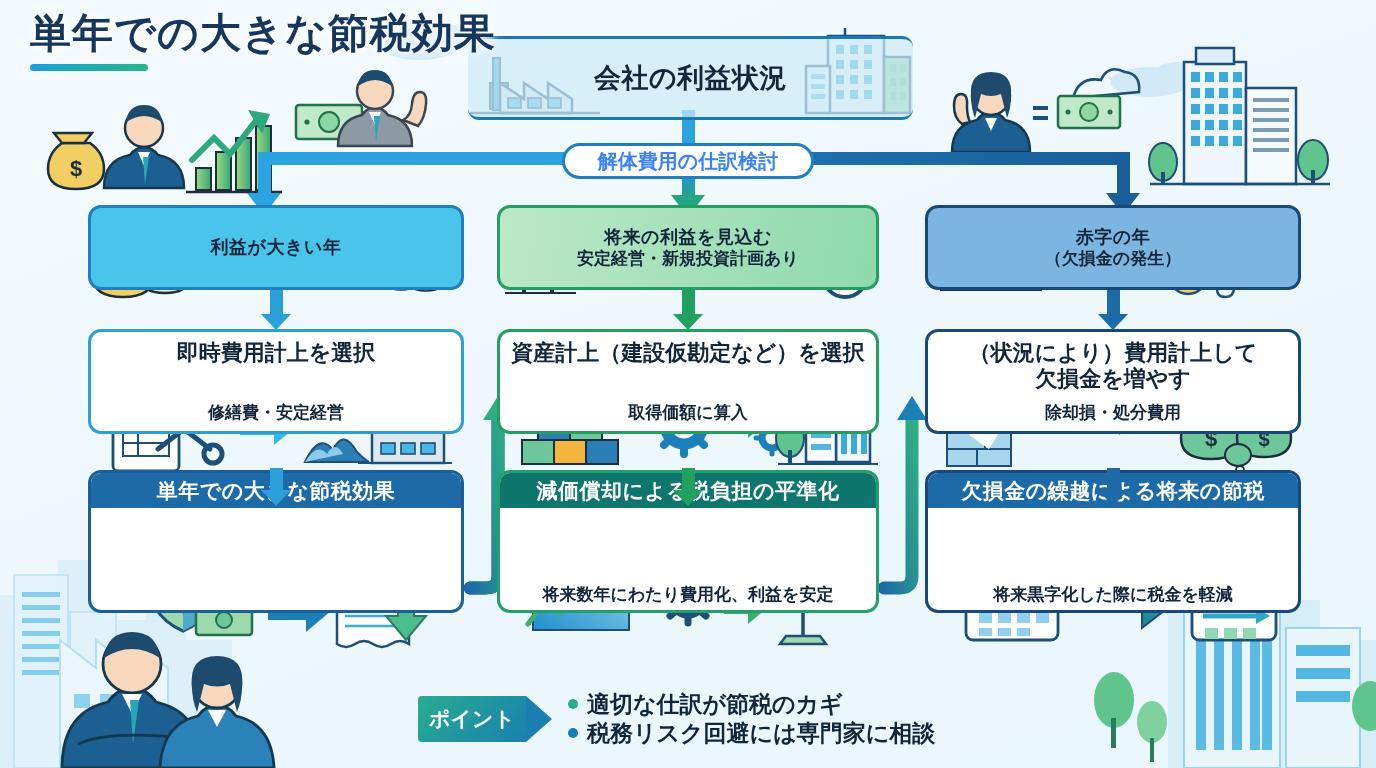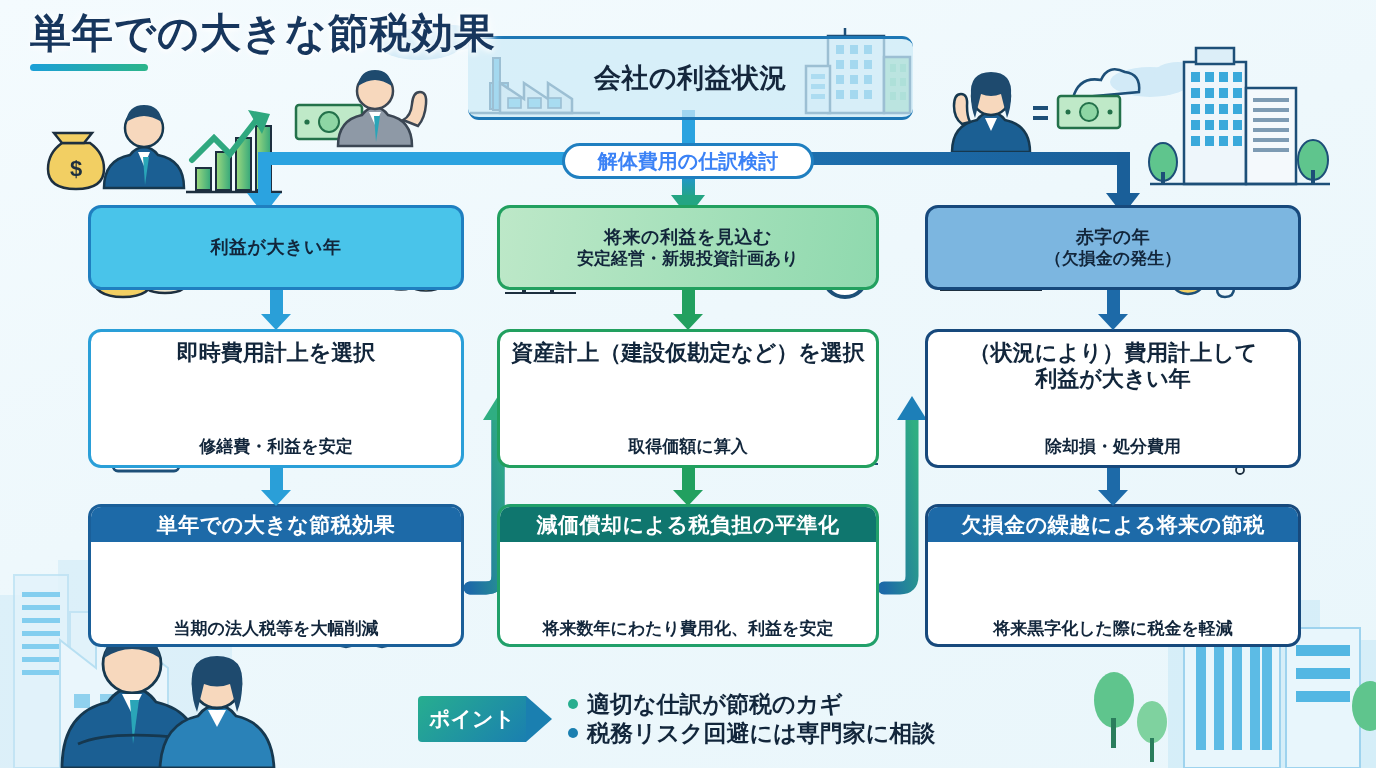--- a/index.html
+++ b/index.html
@@ -92,21 +92,21 @@
   .hdr-txt { text-align: center; line-height: 1.12; }
   .hdr-title { font-size: 18px; font-weight: 700; color: #12263b; letter-spacing:.5px;}
   .hdr-sub { font-size: 17px; font-weight: 700; color: #12263b; margin-top: 2px;}
   .hdr.steel .hdr-title { color: #12263b; }
 
   
   .card {
     position: relative; margin-top: 39px; background: #ffffff;
     border-radius: 13px; overflow: hidden;
   }
-  .card.mid { height: 139px; padding: 8px 10px 4px; }
+  .card.mid { height: 105px; padding: 8px 10px 4px; }
   .card.mid.blue  { border: 3px solid #2a9fd8; }
   .card.mid.green { border: 3px solid #22a05f; }
   .card.mid.steel { border: 3px solid #17497c; }
   .card-title {
     text-align: center; font-size: 22px; font-weight: 700; color: #12263b;
     line-height: 1.16;
   }
   .card-caption {
     position: absolute; left: 0; right: 0; bottom: 7px; text-align: center;
     font-size: 17px; font-weight: 700; color: #12263b;
@@ -757,31 +757,28 @@
       <div class="hdr-txt">
         <div class="hdr-title">利益が大きい年</div>
       </div>
     </div>
     <div class="ctr-arrow" style="top:85px;">
       <div class="stem" style="height:24px;background:#2a9fd8;"></div>
       <div class="head" style="border-top:16px solid #2a9fd8;"></div>
     </div>
     <div class="card mid blue">
       <div class="card-title">即時費用計上を選択</div>
-      <div class="card-caption">修繕費・利益を安定</div>
+      <div class="card-caption">修繕費・安定経営</div>
     </div>
     <div class="ctr-arrow" style="top:263px;">
       <div class="stem" style="height:22px;background:#2a9fd8;"></div>
       <div class="head" style="border-top:16px solid #2a9fd8;"></div>
     </div>
     <div class="card bot navy">
       <div class="bot-bar navy">単年での大きな節税効果</div>
-      <div class="bot-body">
-        <div class="card-caption">当期の法人税等を大幅削減</div>
-      </div>
     </div>
   </div>
 
   <div class="col c2">
     <div class="hdr green">
       <div class="hdr-txt">
         <div class="hdr-title">将来の利益を見込む</div>
         <div class="hdr-sub">安定経営・新規投資計画あり</div>
       </div>
     </div>
@@ -811,21 +808,21 @@
         <div class="hdr-title">赤字の年</div>
         <div class="hdr-sub">（欠損金の発生）</div>
       </div>
     </div>
     <div class="ctr-arrow" style="top:85px;">
       <div class="stem" style="height:24px;background:#1d6aa8;"></div>
       <div class="head" style="border-top:16px solid #1d6aa8;"></div>
     </div>
     <div class="card mid steel">
       <div class="card-title" style="white-space:pre-line;">（状況により）費用計上して
-利益が大きい年</div>
+欠損金を増やす</div>
       <div class="card-caption">除却損・処分費用</div>
     </div>
     <div class="ctr-arrow" style="top:263px;">
       <div class="stem" style="height:22px;background:#1d6aa8;"></div>
       <div class="head" style="border-top:16px solid #1d6aa8;"></div>
     </div>
     <div class="card bot steel">
       <div class="bot-bar steel">欠損金の繰越による将来の節税</div>
       <div class="bot-body">
         <div class="card-caption">将来黒字化した際に税金を軽減</div>

